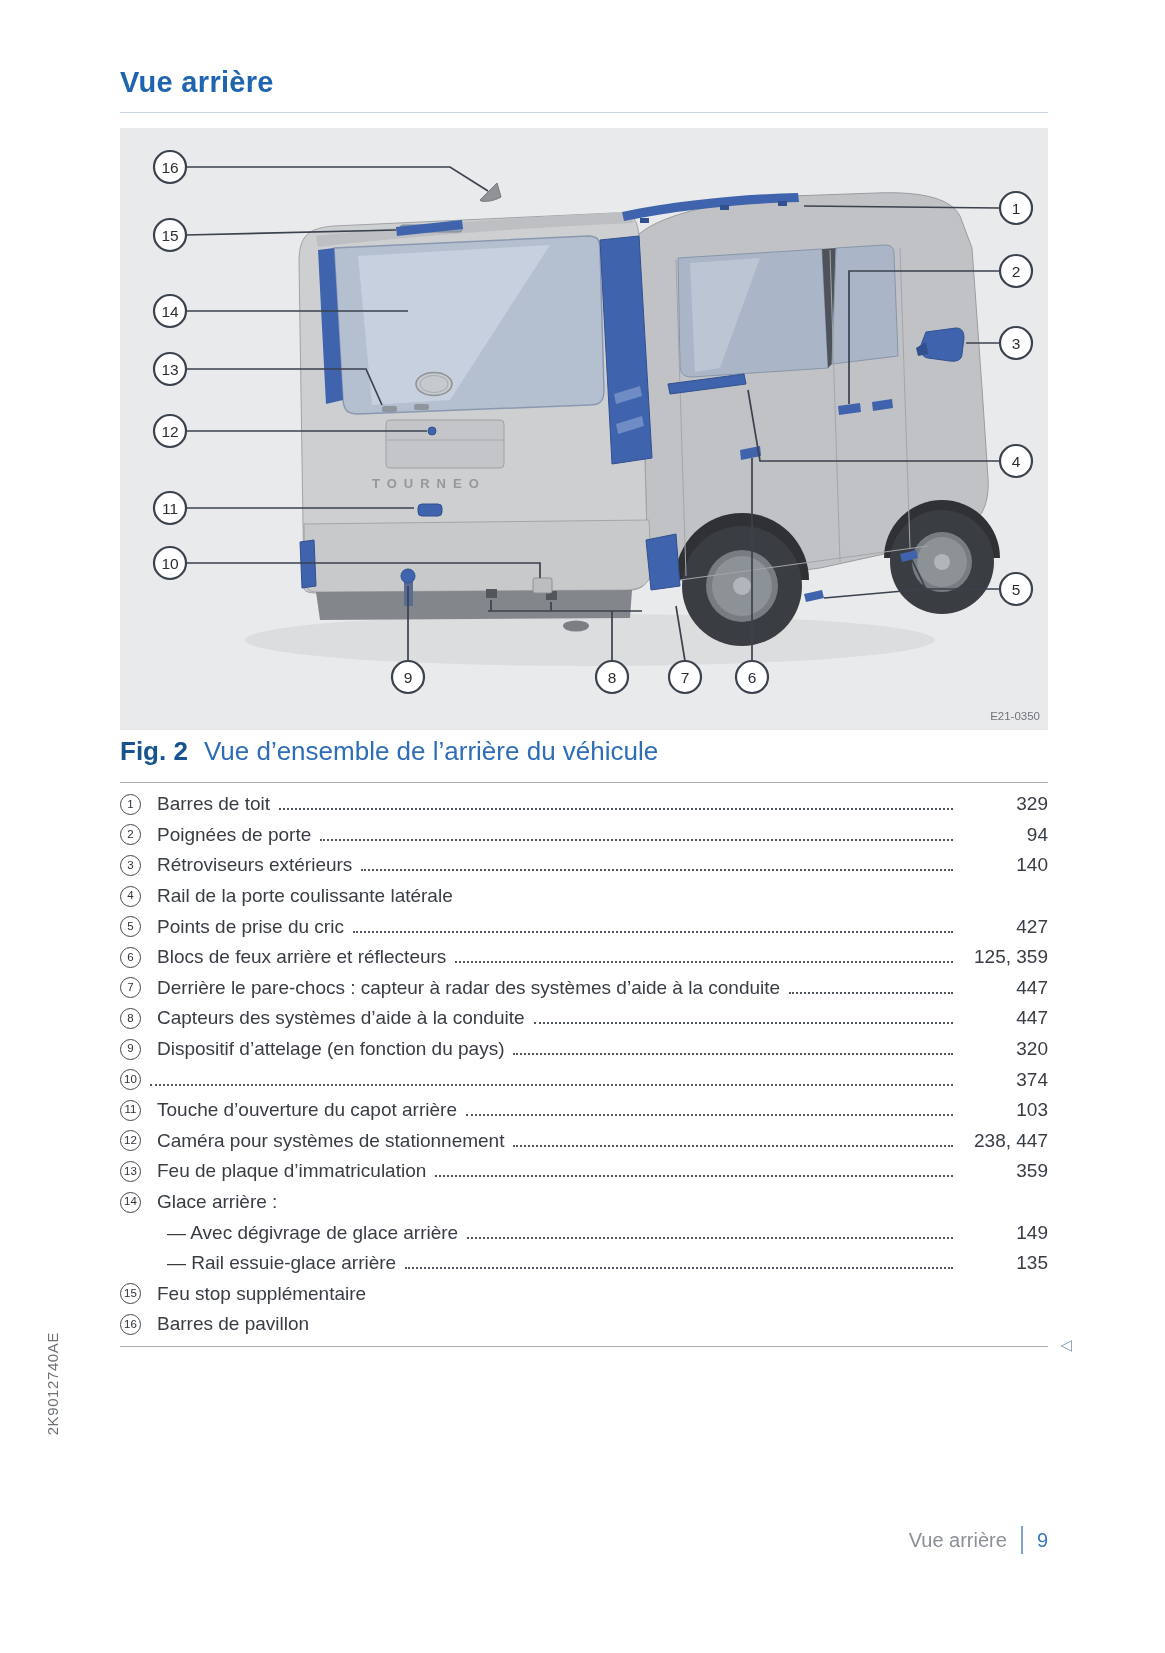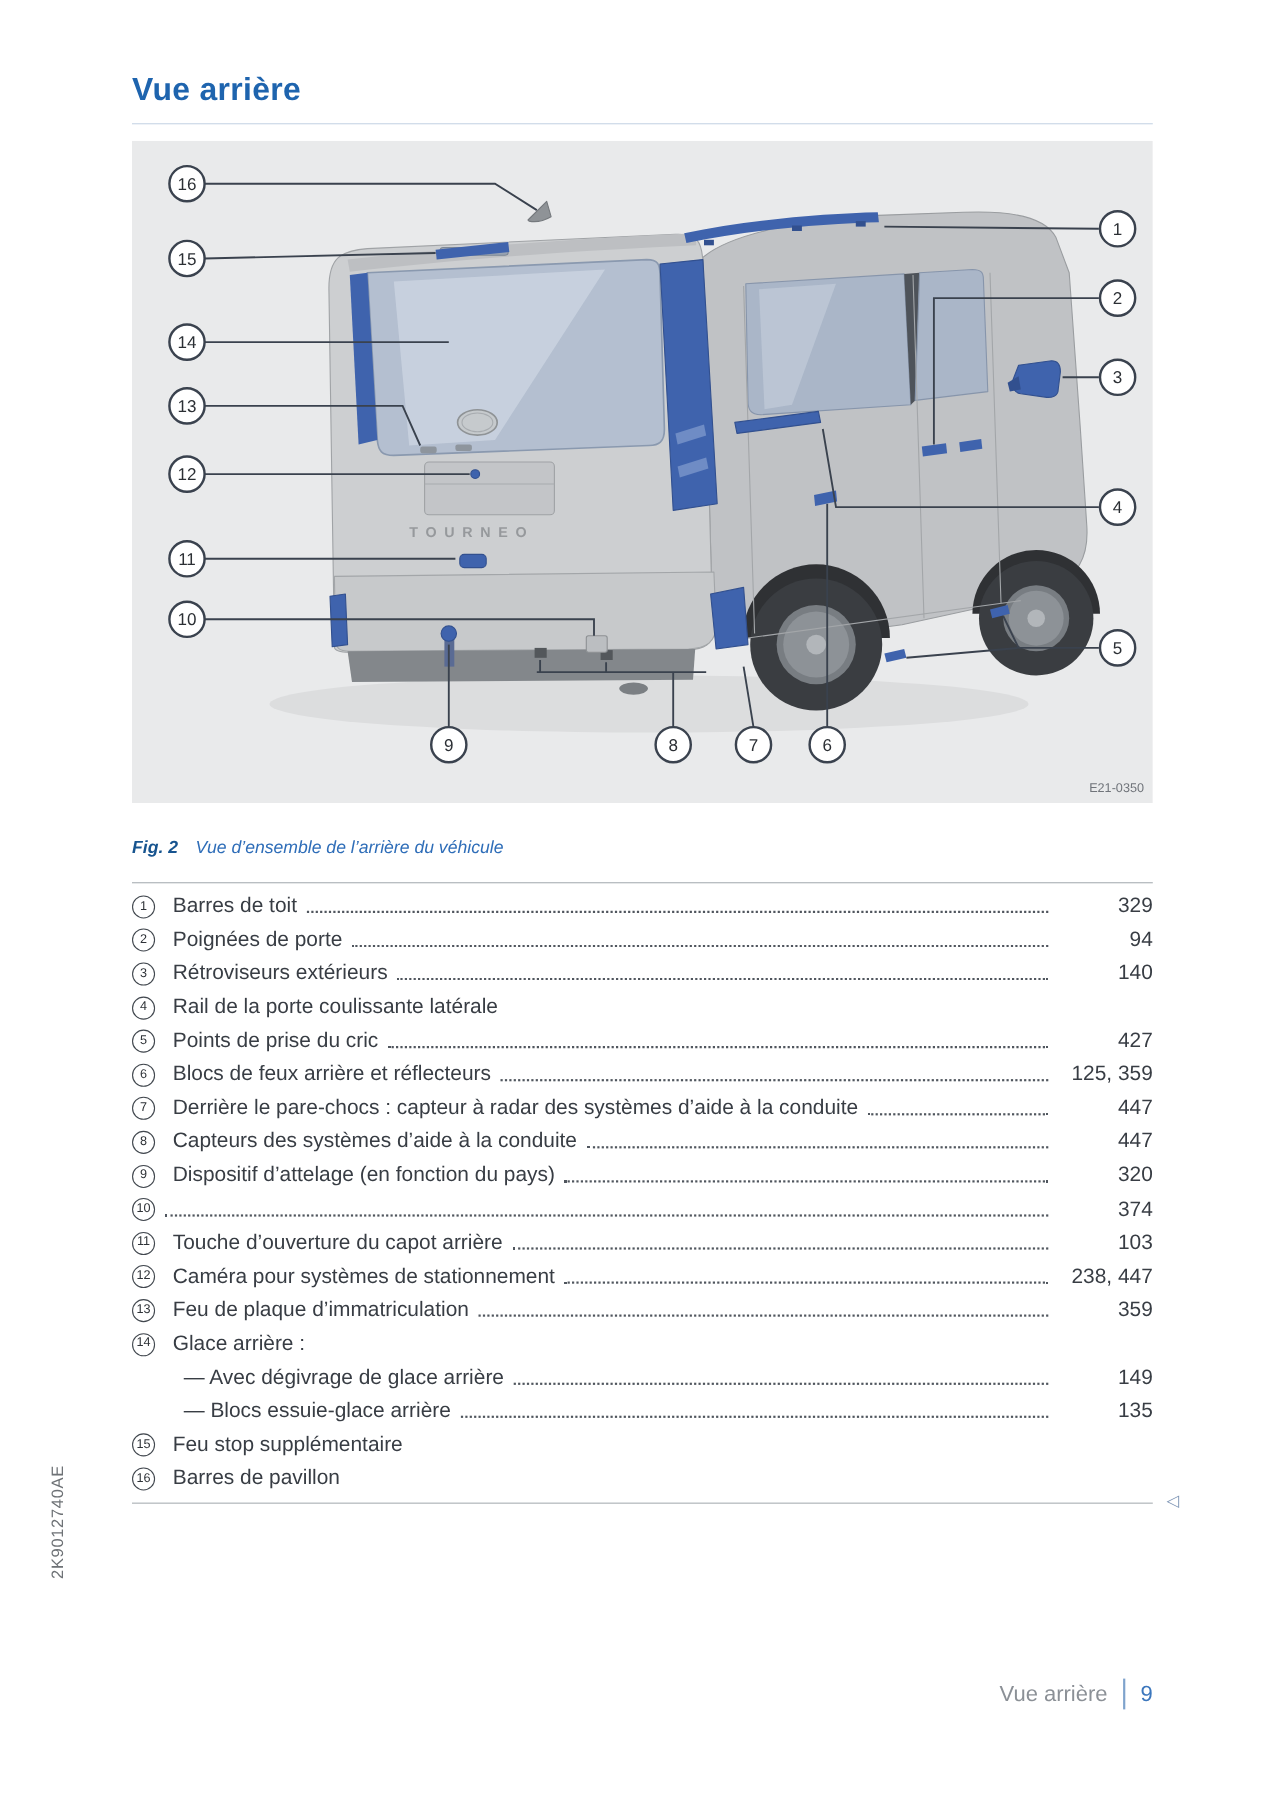--- a/index.html
+++ b/index.html
@@ -4,21 +4,21 @@
 <title>Vue arrière</title>
 <style>
   *{box-sizing:border-box;margin:0;padding:0}
   html,body{background:#ffffff}
   body{font-family:"Liberation Sans",sans-serif;color:#383d44;}
   .page{position:relative;width:1165px;height:1614px;background:#ffffff;overflow:hidden;}
   .content{padding:66px 117px 0 120px;}
   h1.title{font-size:29px;font-weight:bold;color:#1e64ae;letter-spacing:.3px;}
   .title-rule{height:1px;background:#c7d5e5;margin-top:13px;}
   .figure{margin-top:15px;width:928px;height:602px;line-height:0;}
-  .caption{margin-top:28px;font-size:16px;line-height:26px;font-style:italic;}
+  .caption{margin-top:8px;font-size:26px;line-height:26px;}
   .caption .fig-label{font-weight:bold;color:#17548f;margin-right:16px;}
   .caption .fig-text{color:#2e6db8;}
   .legend{margin-top:18px;border-top:1px solid #a9aeb3;border-bottom:1px solid #a9aeb3;padding:6px 0;position:relative;font-size:19px;}
   .row{display:flex;align-items:center;height:30.6px;}
   .badge{width:21px;height:21px;border:1.4px solid #42484f;border-radius:50%;display:flex;align-items:center;justify-content:center;font-size:11.5px;color:#2e3237;flex:none;line-height:1;}
   .row .label{margin-left:16px;white-space:nowrap;}
   .row.sub{padding-left:35px;}
   .row.sub .label{margin-left:12px;}
   .dots{flex:1;height:0;border-bottom:2px dotted #50565e;margin:0 9px;position:relative;top:5px;min-width:30px;}
   .row.no-ref .dots{border-bottom:none;}
@@ -293,21 +293,21 @@
         <span class="label">Glace arrière :</span>
         <span class="dots"></span>
         <span class="pageref"></span>
       </div>
       <div class="row sub">
         <span class="label">— Avec dégivrage de glace arrière</span>
         <span class="dots"></span>
         <span class="pageref">149</span>
       </div>
       <div class="row sub">
-        <span class="label">— Blocs essuie-glace arrière</span>
+        <span class="label">— Rail essuie-glace arrière</span>
         <span class="dots"></span>
         <span class="pageref">135</span>
       </div>
       <div class="row no-ref">
         <span class="badge">15</span>
         <span class="label">Feu stop supplémentaire</span>
         <span class="dots"></span>
         <span class="pageref"></span>
       </div>
       <div class="row no-ref">

